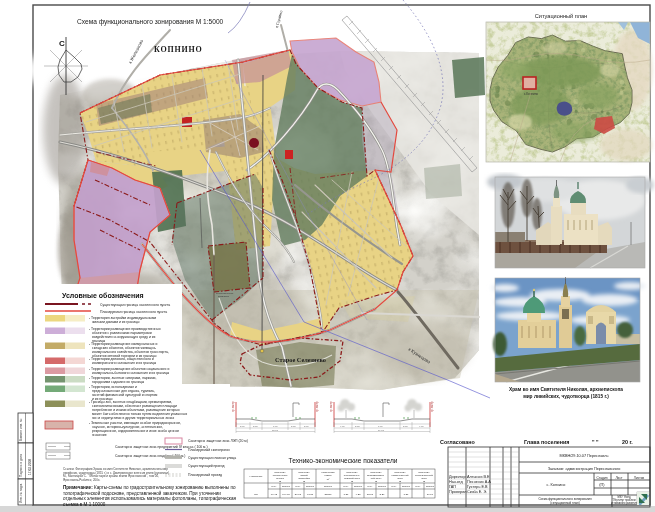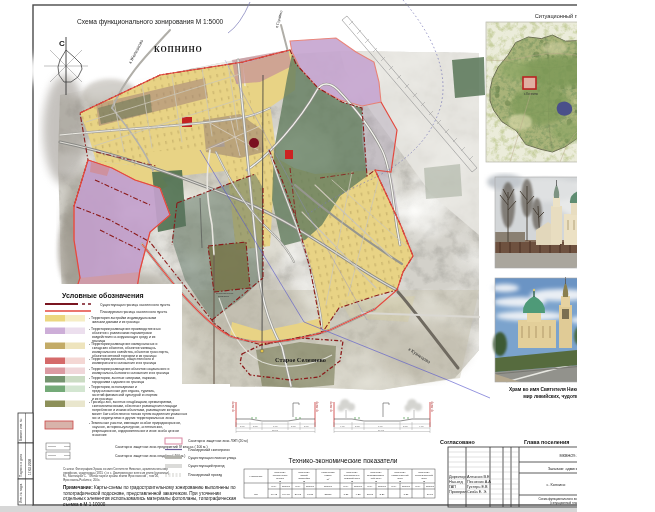--- a/index.html
+++ b/index.html
@@ -1,16 +1,16 @@
 <!DOCTYPE html>
 <html><head>
 <meta charset="utf-8">
 <style>
 html,body{margin:0;padding:0;background:#fff;}
-#sheet{position:relative;width:577px;height:512px;background:#a16207;overflow:hidden;
+#sheet{position:relative;width:655px;height:512px;background:#a16207;overflow:hidden;
 font-family:"Liberation Sans",sans-serif;}
 svg{position:absolute;top:0;left:0;}
 </style>
 </head>
 <body>
 <div id="sheet">
 <svg width="655" height="512" viewBox="0 0 655 512">
 <defs>
 <filter id="photoTex" x="0%" y="0%" width="100%" height="100%">
   <feTurbulence type="fractalNoise" baseFrequency="0.085" numOctaves="4" seed="11" result="n"></feTurbulence>

